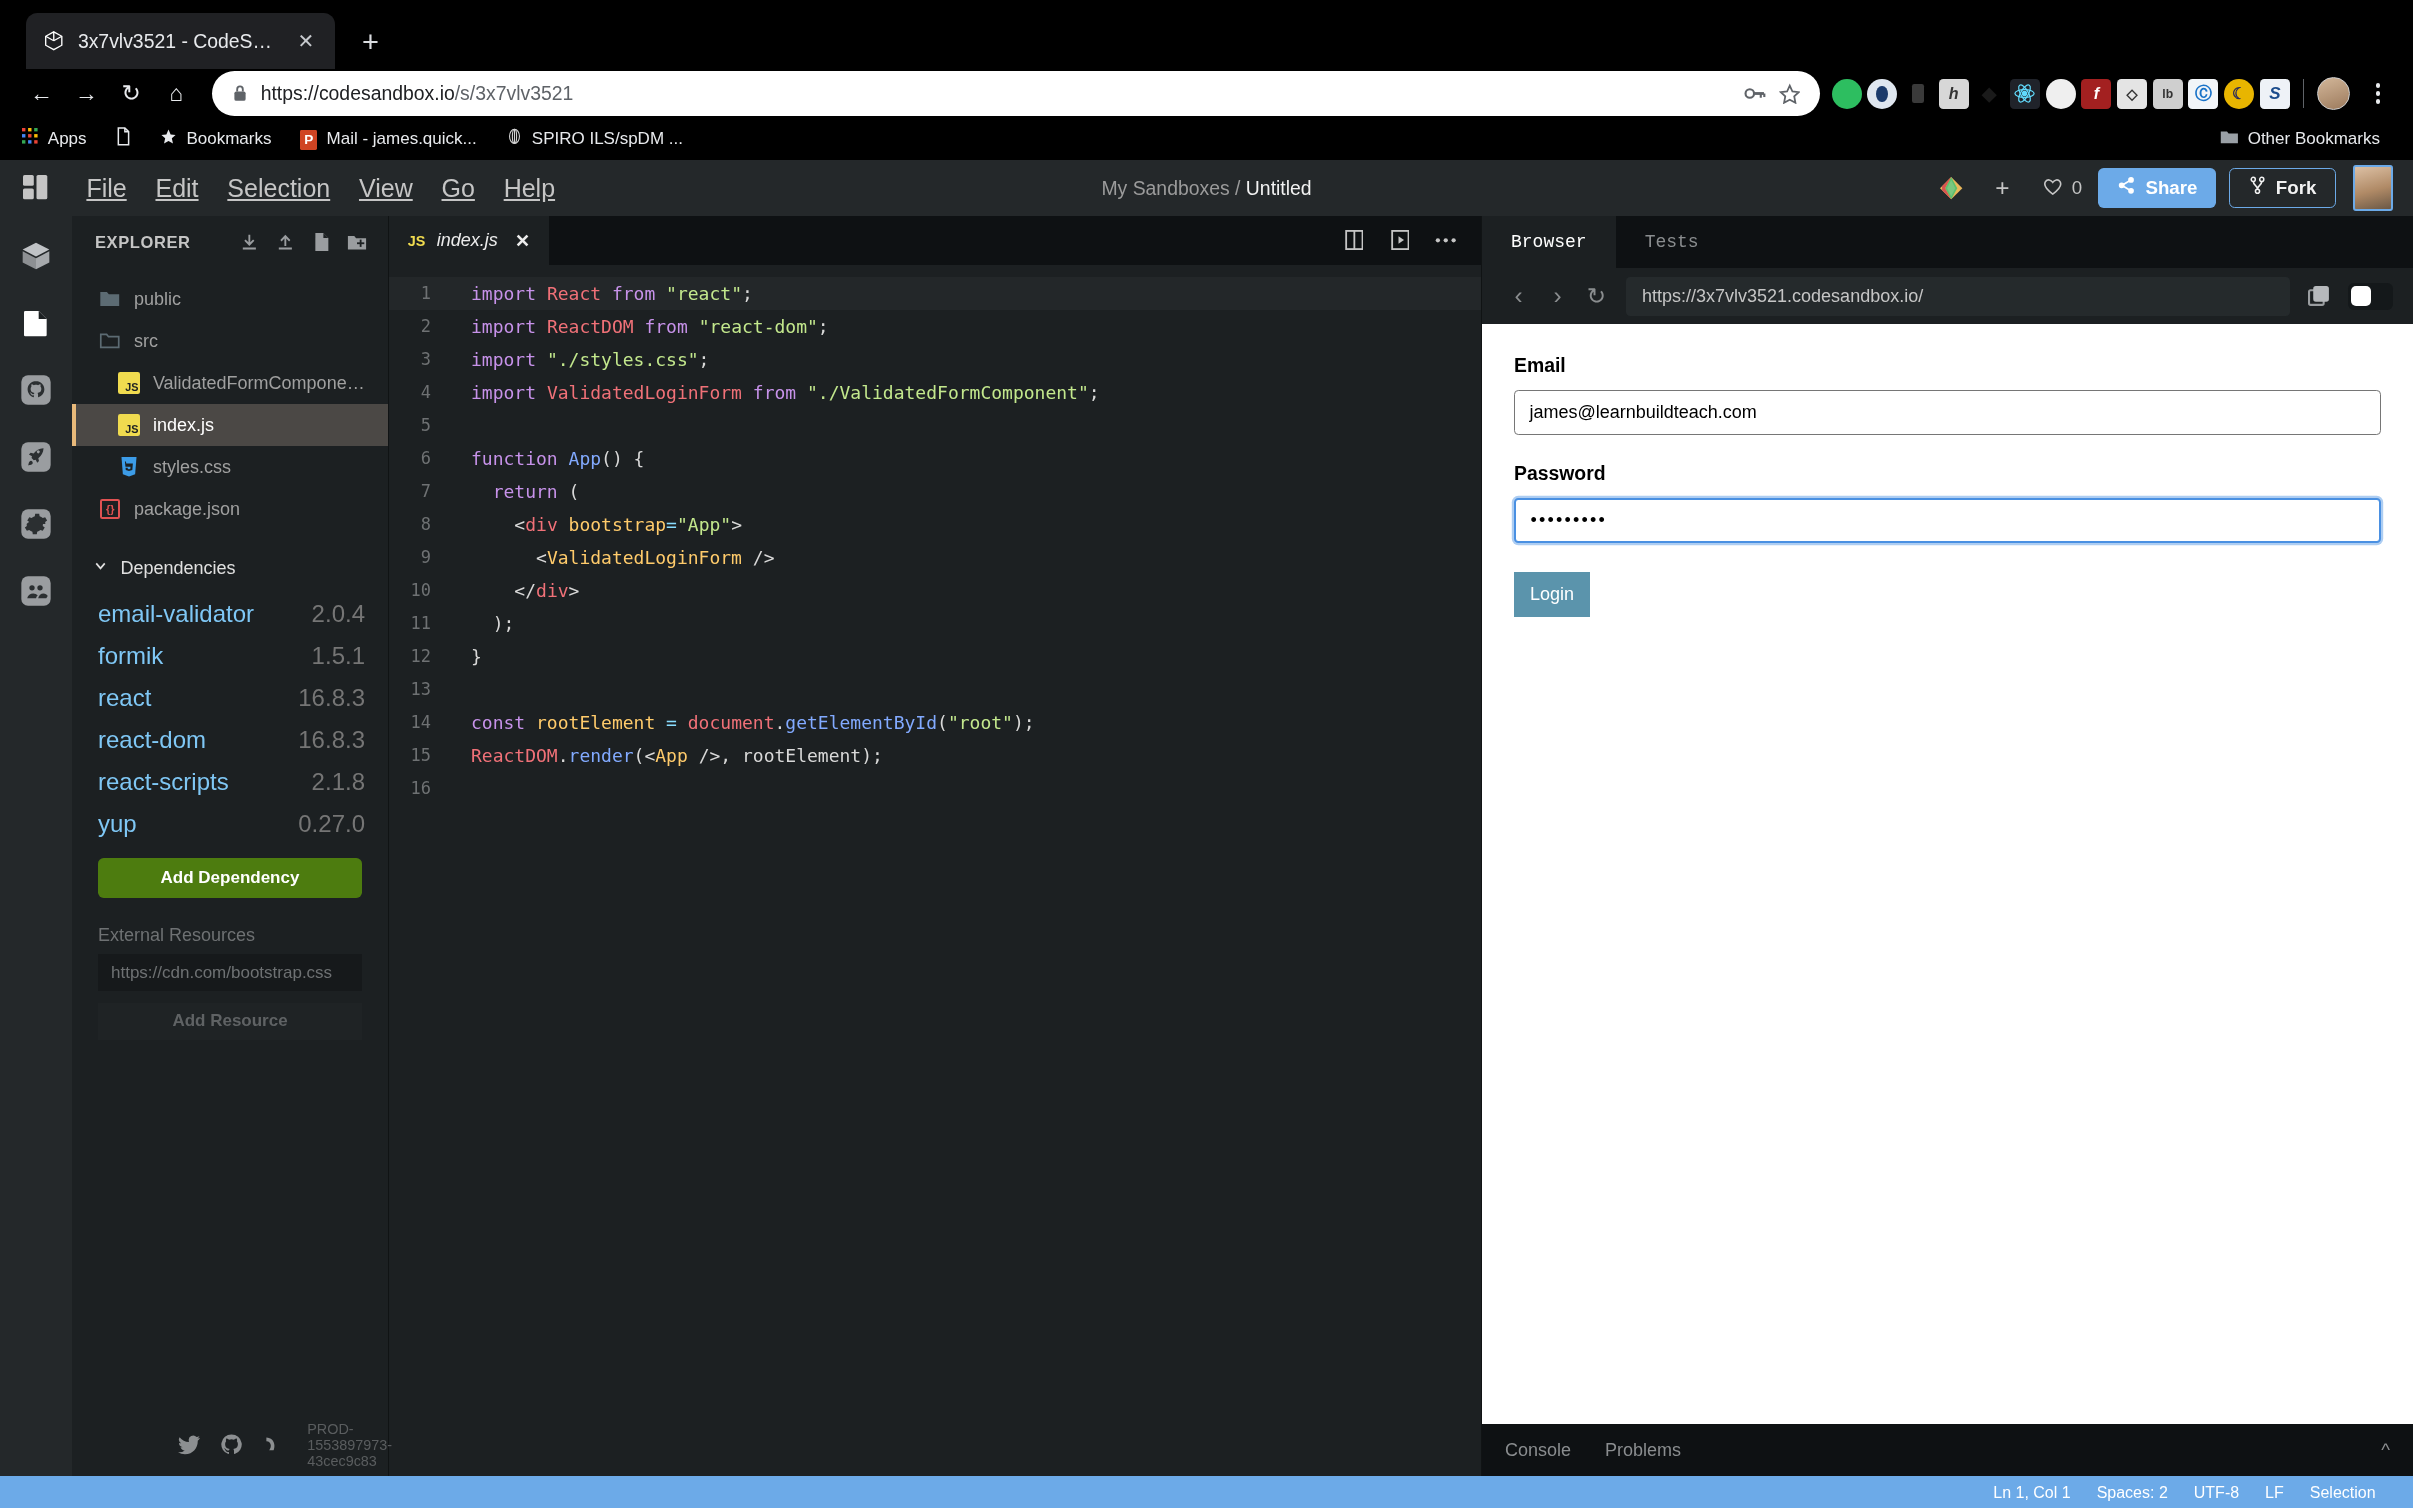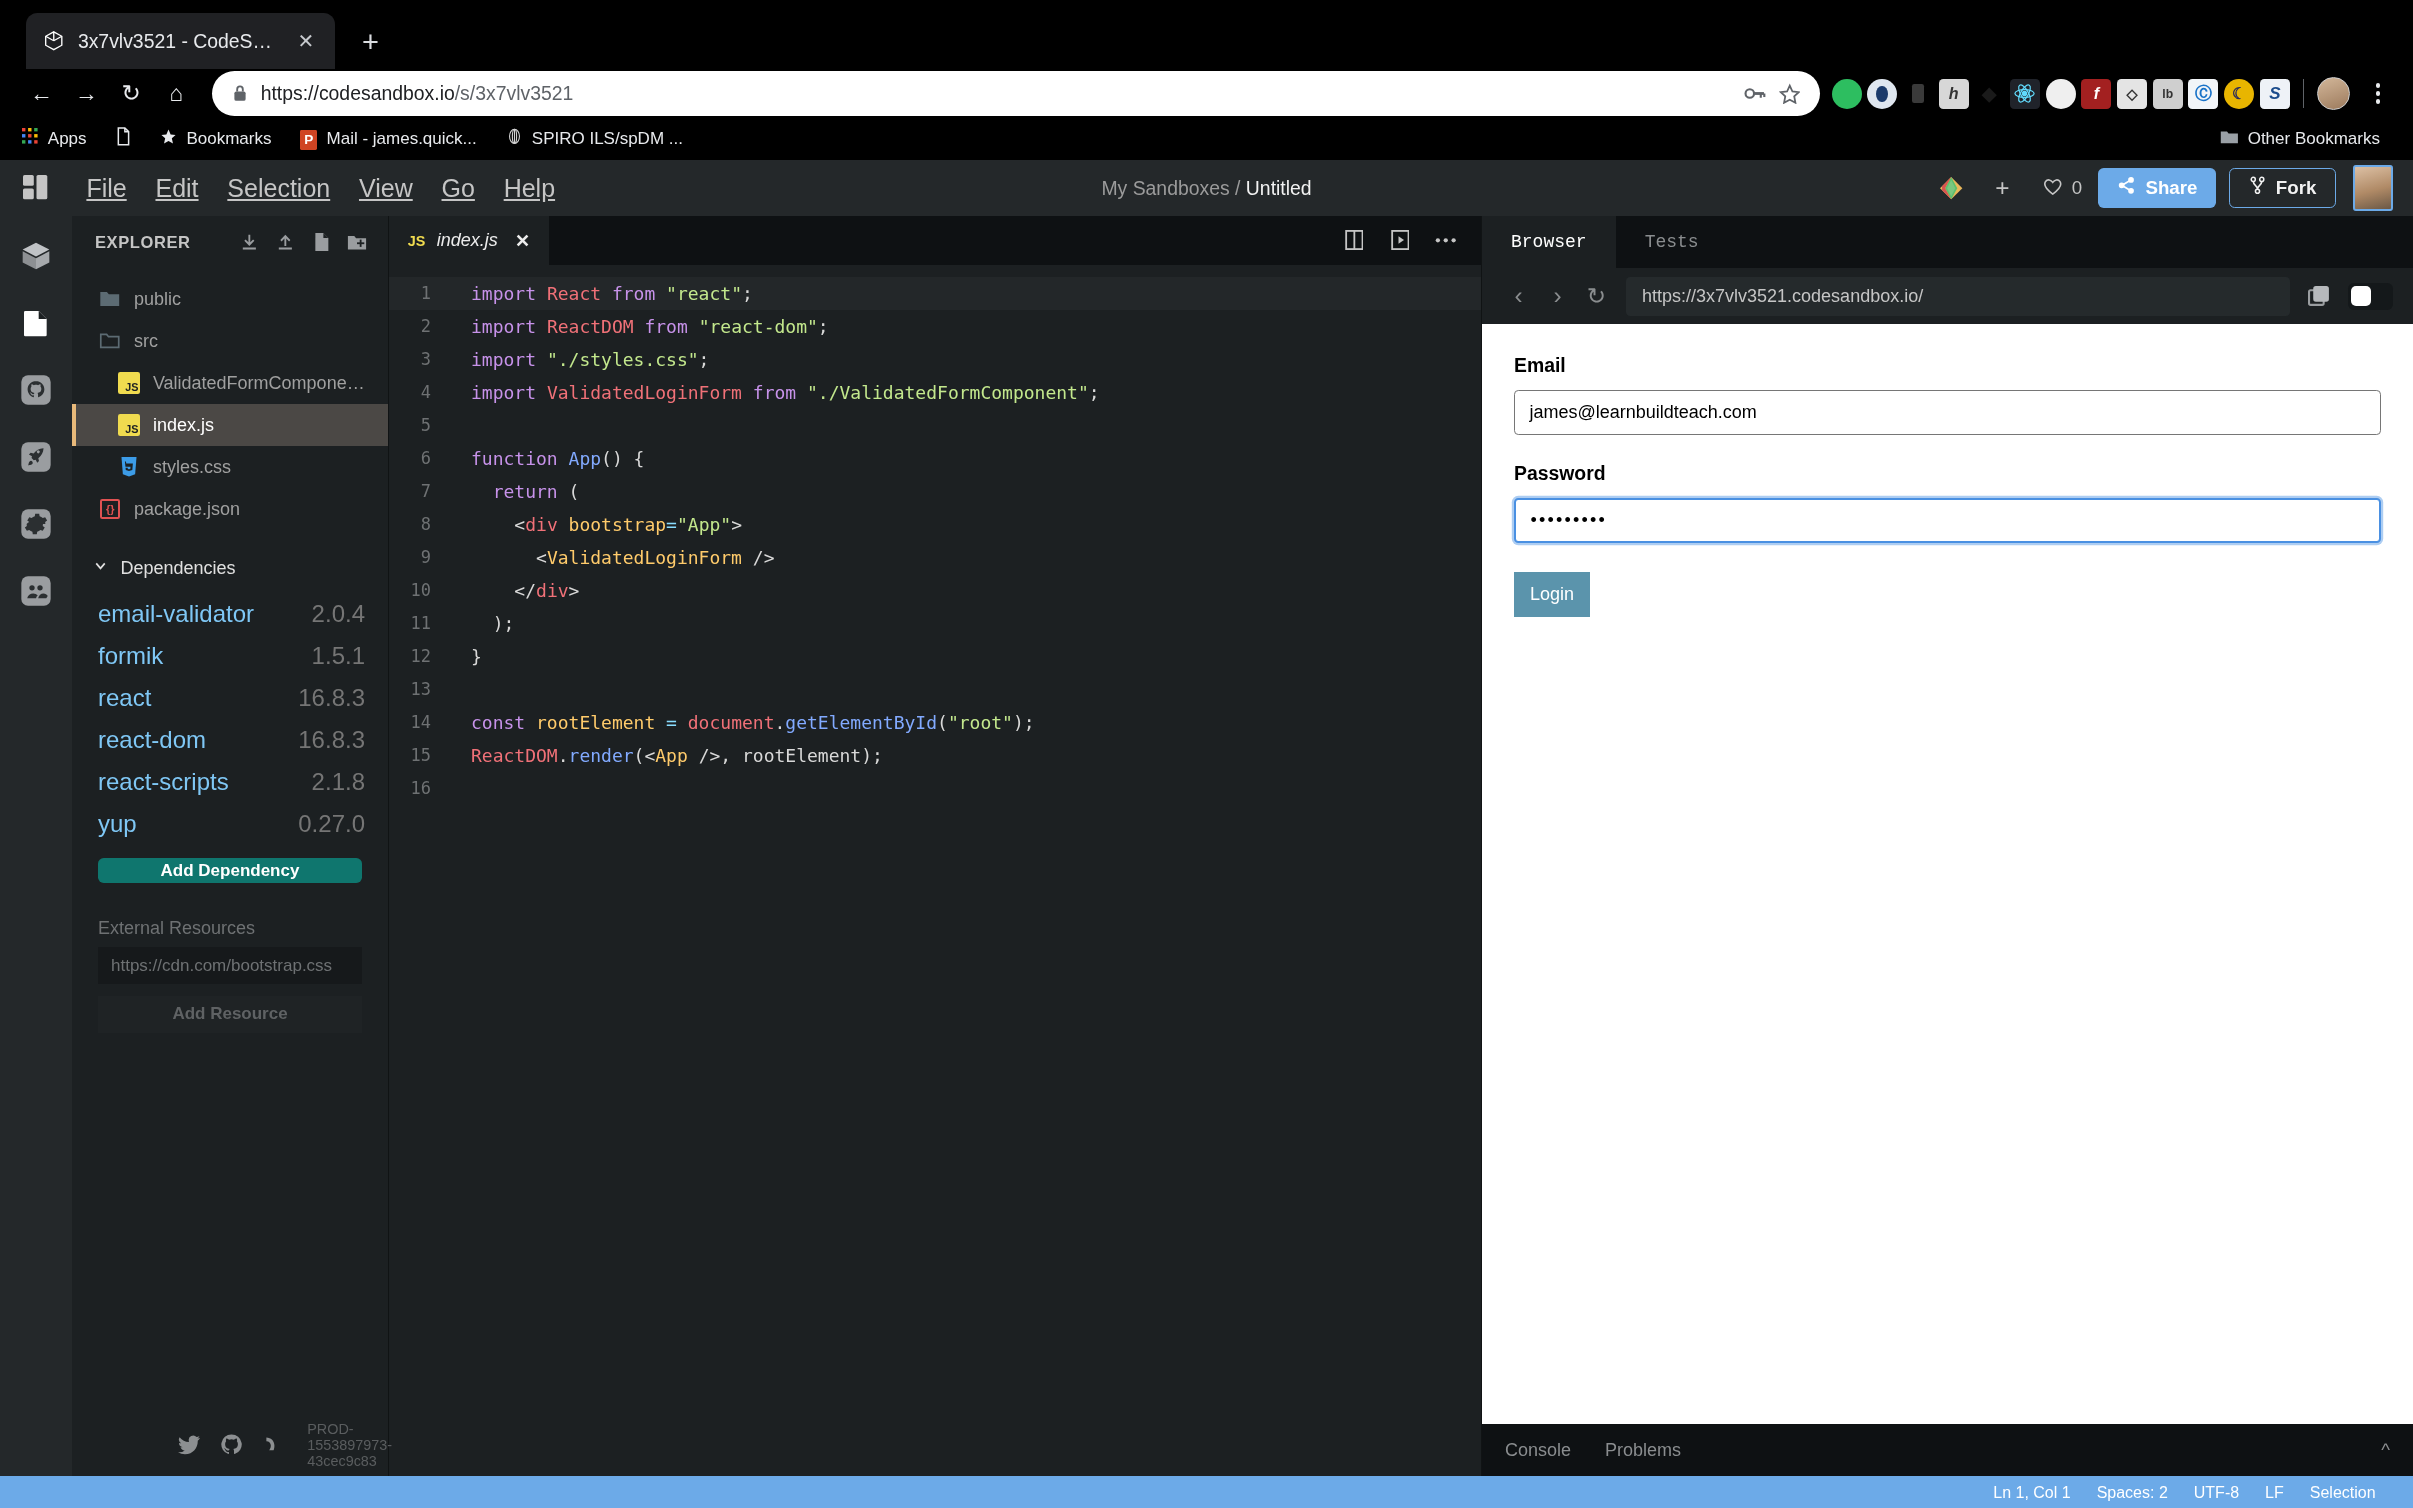--- a/index.html
+++ b/index.html
@@ -208,21 +208,21 @@
     padding-left: 20px; color: #E0E0E0; font-size: 18px; margin-top: 13px;
   }
   .dep-row {
     height: 42px; display: flex; align-items: center;
     padding: 0 23px 0 26px; font-size: 24px;
   }
   .dep-name { color: #7FC7F5; }
   .dep-ver { margin-left: auto; color: #757575; text-align: right; }
 
   .btn-add-dep {
-    margin: 13px 26px 16px 26px; height: 25px; background: #0f766e;
+    margin: 13px 26px 8px 26px; height: 40px; background: #4d7c0f;
     border-radius: 5.7px; color: #fff; font-size: 17px; font-weight: bold;
     display: flex; align-items: center; justify-content: center;
   }
   .ext-res-title {
     padding: 18.7px 26px 8.6px 26px; color: #6E7173; font-size: 18px;
   }
   .ext-res-input {
     margin: 0 26px; height: 37px; background: #16191B;
     display: flex; align-items: center; padding: 0 13px;
     color: #6E7173; font-size: 17px;

